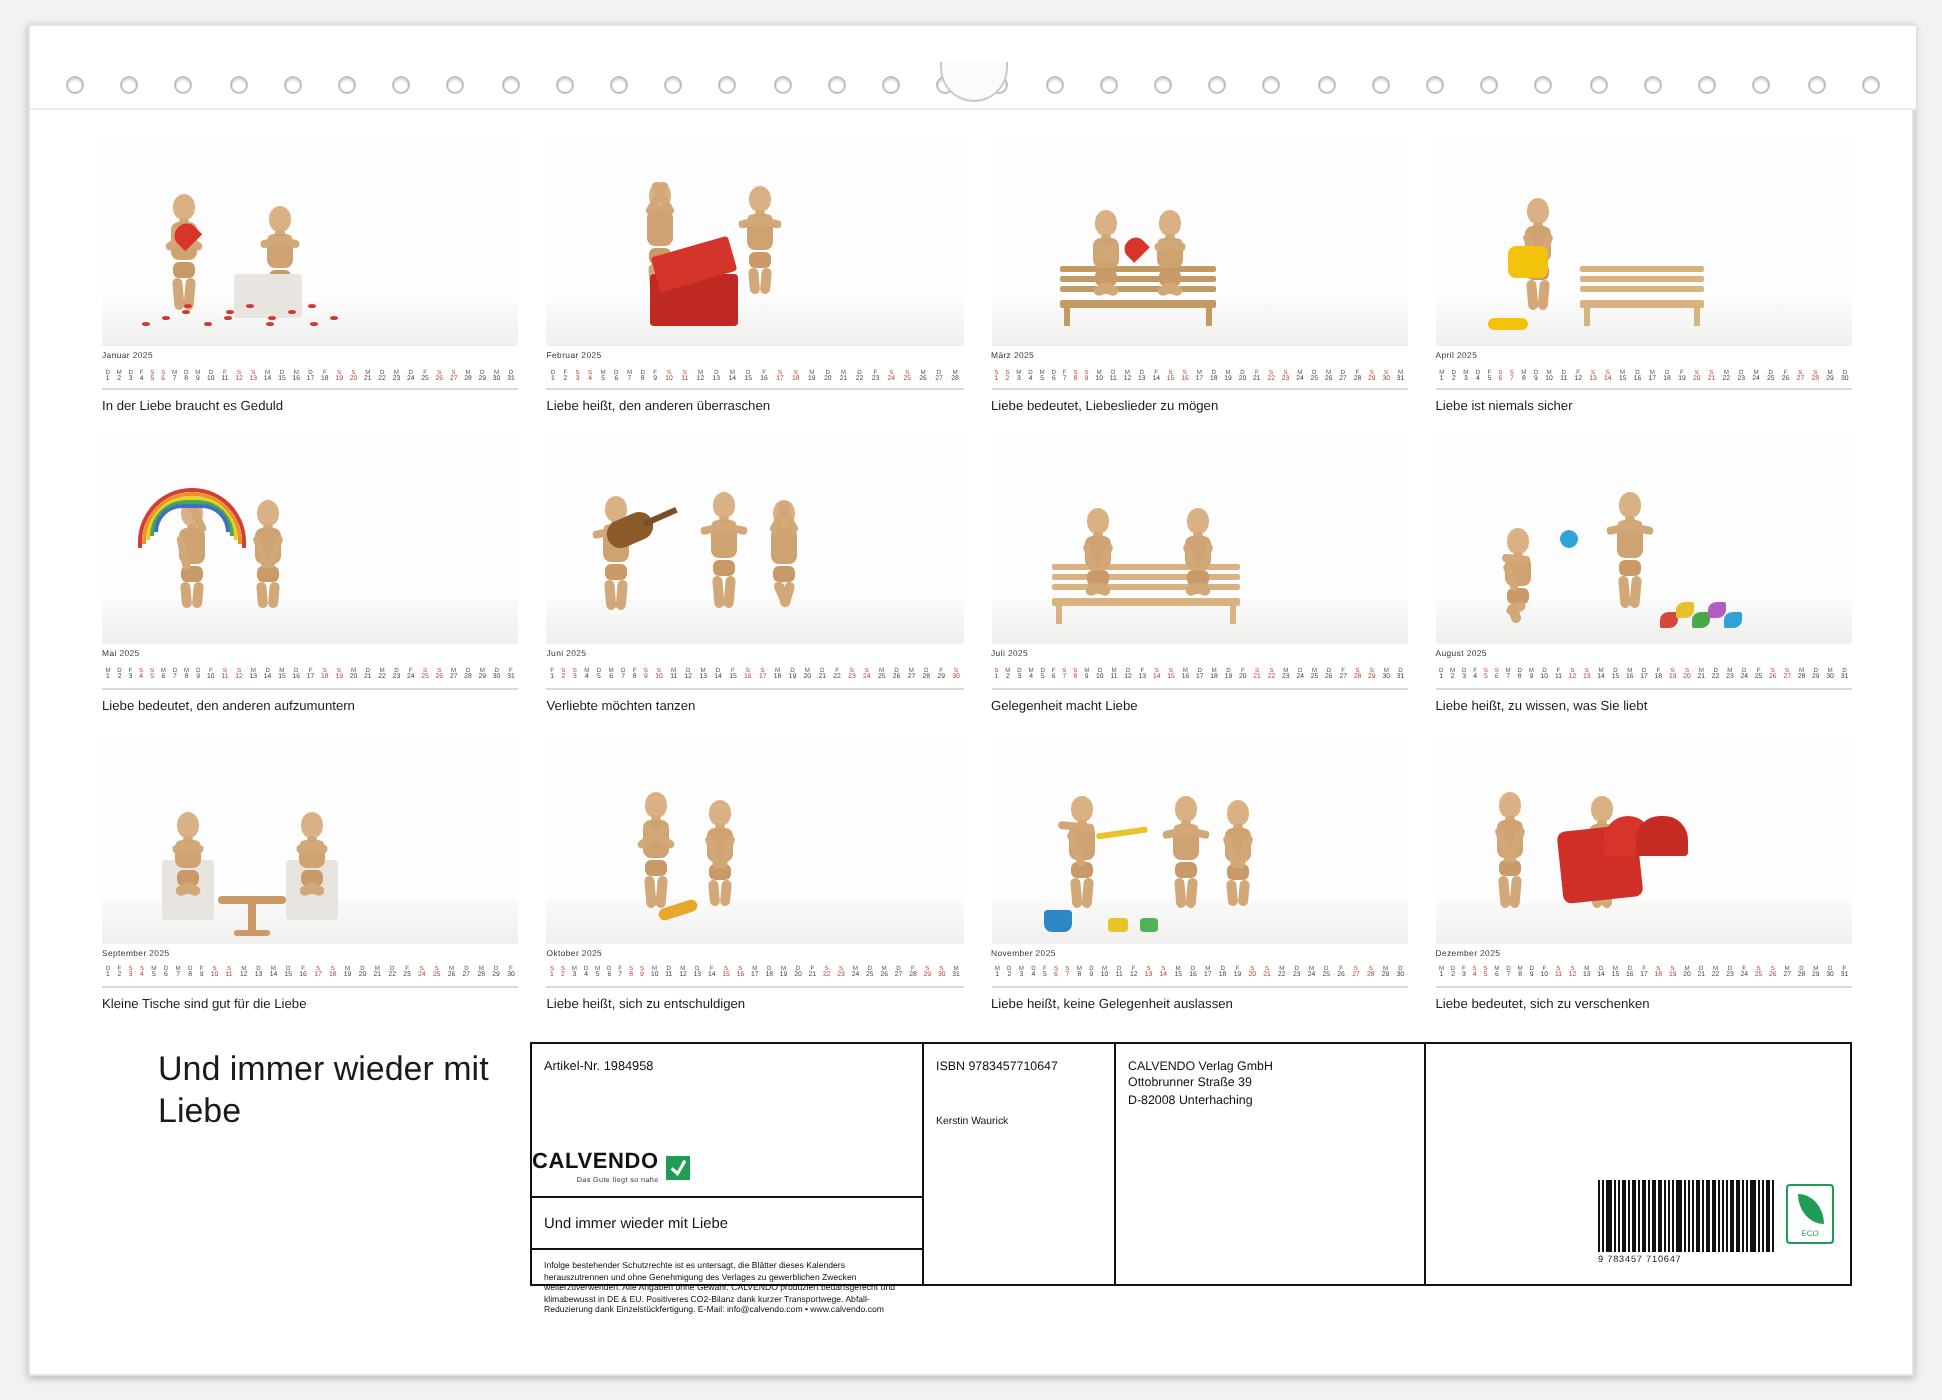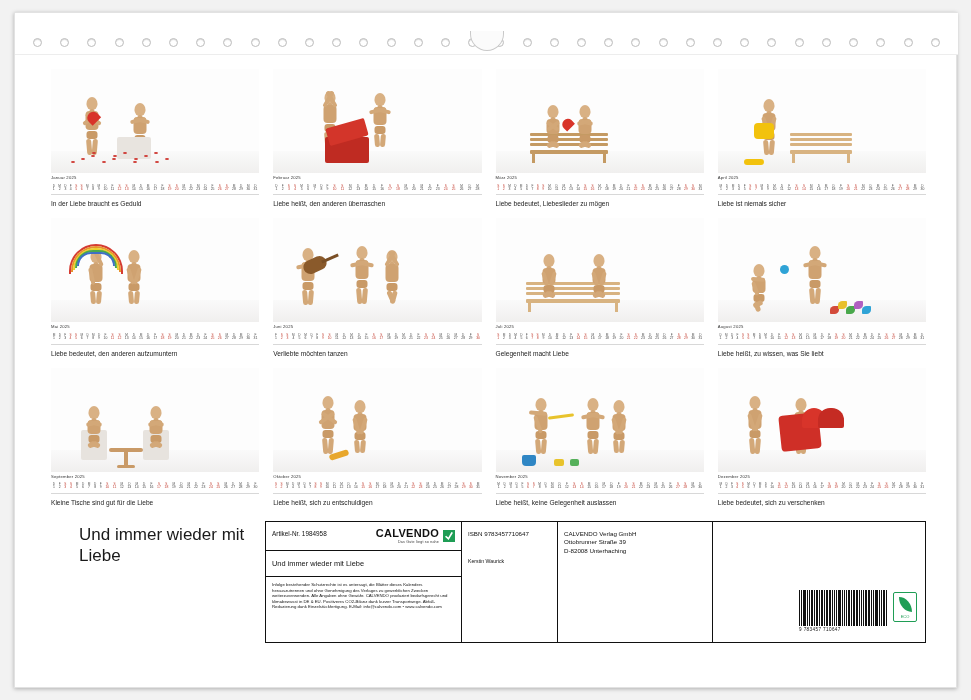--- a/index.html
+++ b/index.html
@@ -188,22 +188,22 @@
   #col-a { width: 196px; }
   #col-b { width: 96px; }
   #col-c { width: 155px; }
   #col-d { flex: 1 1 auto; }
 
   #brandbar {
     height: 29px;
     border-bottom: 1px solid #111;
     display: flex;
     align-items: center;
-    justify-content: flex-end;
     padding-right: 6px;
+    margin-top: 48px;
   }
   .brand-wrap { display: flex; align-items: center; gap: 4px; }
   .brand-name {
     font-size: 11px;
     font-weight: bold;
     color: #111;
     letter-spacing: .3px;
     line-height: 1;
   }
   .brand-sub {

